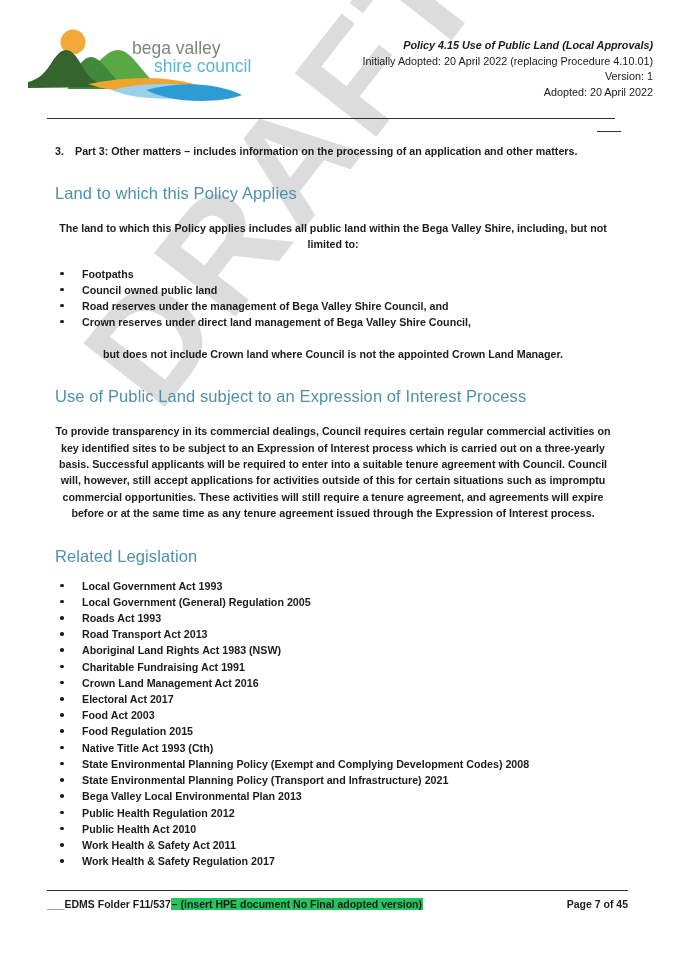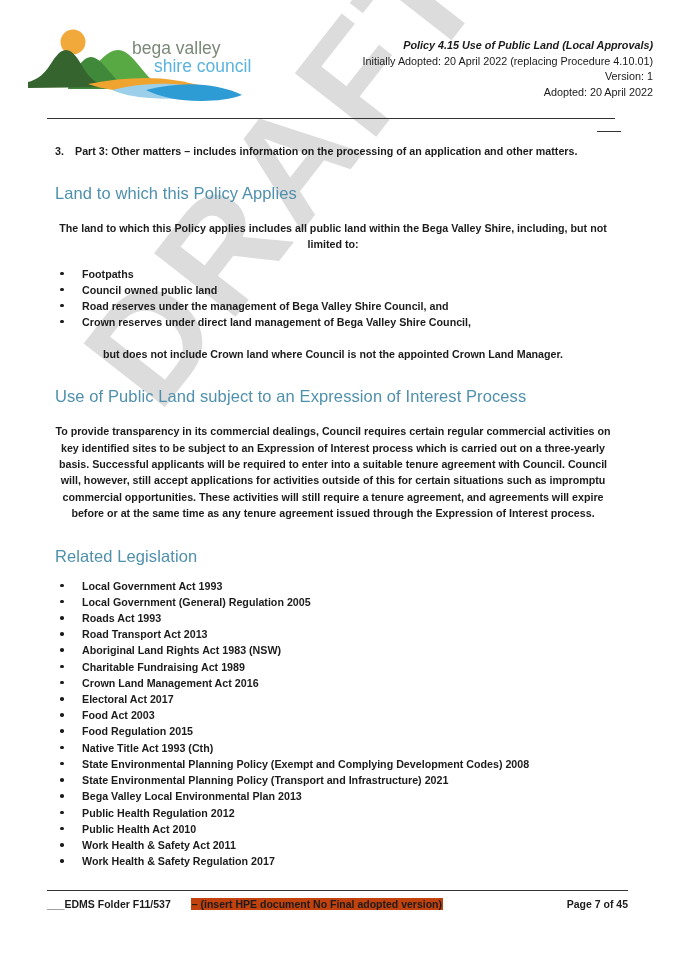--- a/index.html
+++ b/index.html
@@ -182,23 +182,23 @@
   }
   .footer-row {
     display: flex;
     align-items: baseline;
     justify-content: space-between;
     font-size: 10.5px;
     font-weight: 600;
     color: #1c1c1c;
     white-space: nowrap;
   }
-  .footer-left { display: flex; align-items: baseline; gap: 20px; }
+  .footer-left { display: flex; align-items: baseline; }
   .footer-highlight {
-    background: #c2410c;
+    background: #22c55e;
     padding: 0 1px;
   }
   .footer-right b { font-weight: bold; }
 </style>
 </head>
 <body>
 
 <div class="page">
 
   <div class="watermark">
@@ -262,21 +262,21 @@
       <h2 class="section-heading">Use of Public Land subject to an Expression of Interest Process</h2>
       <p class="para">To provide transparency in its commercial dealings, Council requires certain regular commercial activities on key identified sites to be subject to an Expression of Interest process which is carried out on a three-yearly basis.  Successful applicants will be required to enter into a suitable tenure agreement with Council.  Council will, however, still accept applications for activities outside of this for certain situations such as impromptu commercial opportunities. These activities will still require a tenure agreement, and agreements will expire before or at the same time as any tenure agreement issued through the Expression of Interest process.</p>
 
       <h2 class="section-heading">Related Legislation</h2>
       <ul class="bullets legislation">
         <li>Local Government Act 1993</li>
         <li>Local Government (General) Regulation 2005</li>
         <li>Roads Act 1993</li>
         <li>Road Transport Act 2013</li>
         <li>Aboriginal Land Rights Act 1983 (NSW)</li>
-        <li>Charitable Fundraising Act 1989</li>
+        <li>Charitable Fundraising Act 1991</li>
         <li>Crown Land Management Act 2016</li>
         <li>Electoral Act 2017</li>
         <li>Food Act 2003</li>
         <li>Food Regulation 2015</li>
         <li>Native Title Act 1993 (Cth)</li>
         <li>State Environmental Planning Policy (Exempt and Complying Development Codes) 2008</li>
         <li>State Environmental Planning Policy (Transport and Infrastructure) 2021</li>
         <li>Bega Valley Local Environmental Plan 2013</li>
         <li>Public Health Regulation 2012</li>
         <li>Public Health Act 2010</li>

